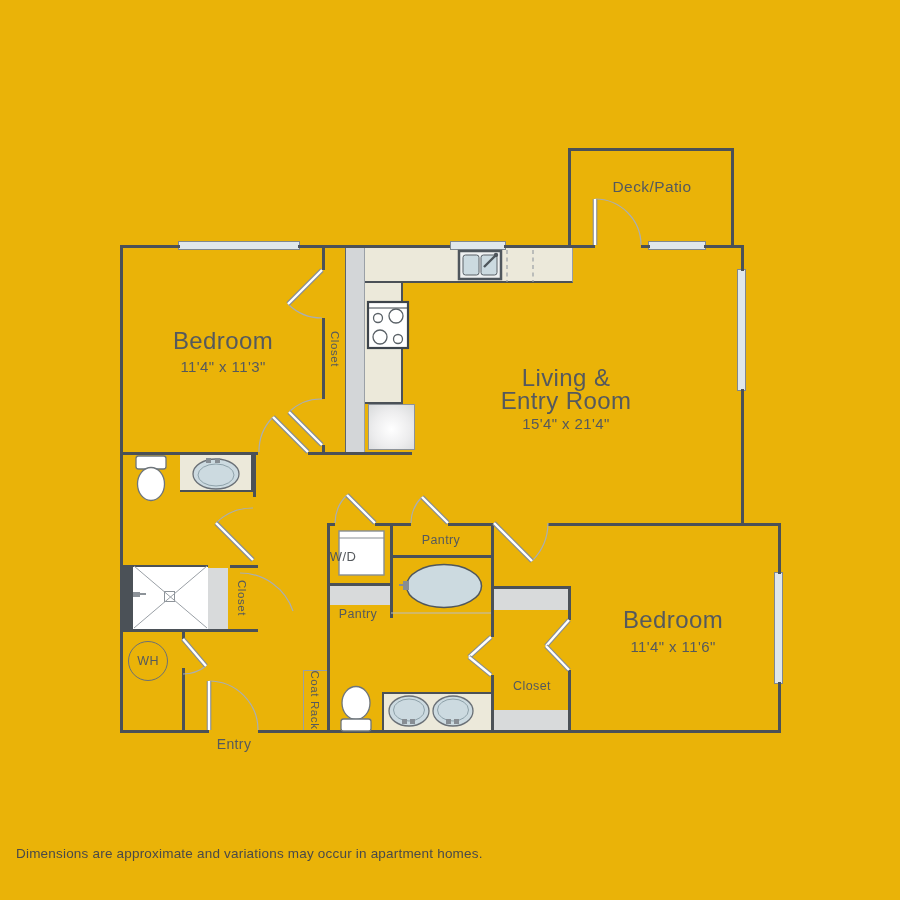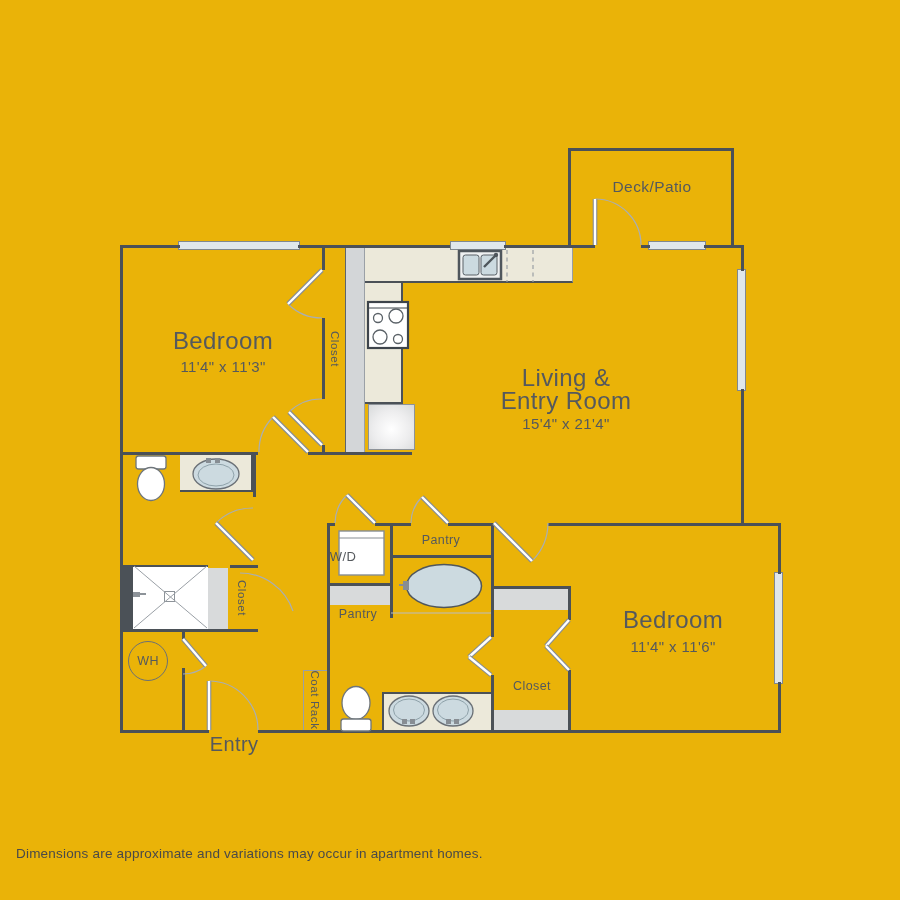--- a/index.html
+++ b/index.html
@@ -241,21 +241,21 @@
   <span class="lbl room" style="left:223px;top:341px;">Bedroom</span>
   <span class="lbl dims" style="left:223px;top:367px;">11'4" x 11'3"</span>
 
   <span class="lbl room" style="left:566px;top:378px;">Living &amp;</span>
   <span class="lbl room" style="left:566px;top:401px;">Entry Room</span>
   <span class="lbl dims" style="left:566px;top:424px;">15'4" x 21'4"</span>
 
   <span class="lbl room" style="left:673px;top:620px;">Bedroom</span>
   <span class="lbl dims" style="left:673px;top:647px;">11'4" x 11'6"</span>
 
-  <span class="lbl" style="left:234px;top:744px;font-size:20px;">Entry</span>
+  <span class="lbl" style="left:234px;top:744px;font-size:14px;">Entry</span>
 
   <span class="vlbl tiny" style="left:335px;top:349px;">Closet</span>
   <span class="vlbl tiny" style="left:242px;top:598px;">Closet</span>
   <span class="lbl small" style="left:532px;top:686px;">Closet</span>
   <span class="lbl" style="left:343px;top:557px;font-size:13px;">W/D</span>
   <span class="lbl small" style="left:441px;top:540px;">Pantry</span>
   <span class="lbl small" style="left:358px;top:614px;">Pantry</span>
   <span class="vlbl tiny" style="left:315px;top:700px;">Coat Rack</span>
   <span class="lbl" style="left:148px;top:661px;font-size:12.5px;">WH</span>
 

